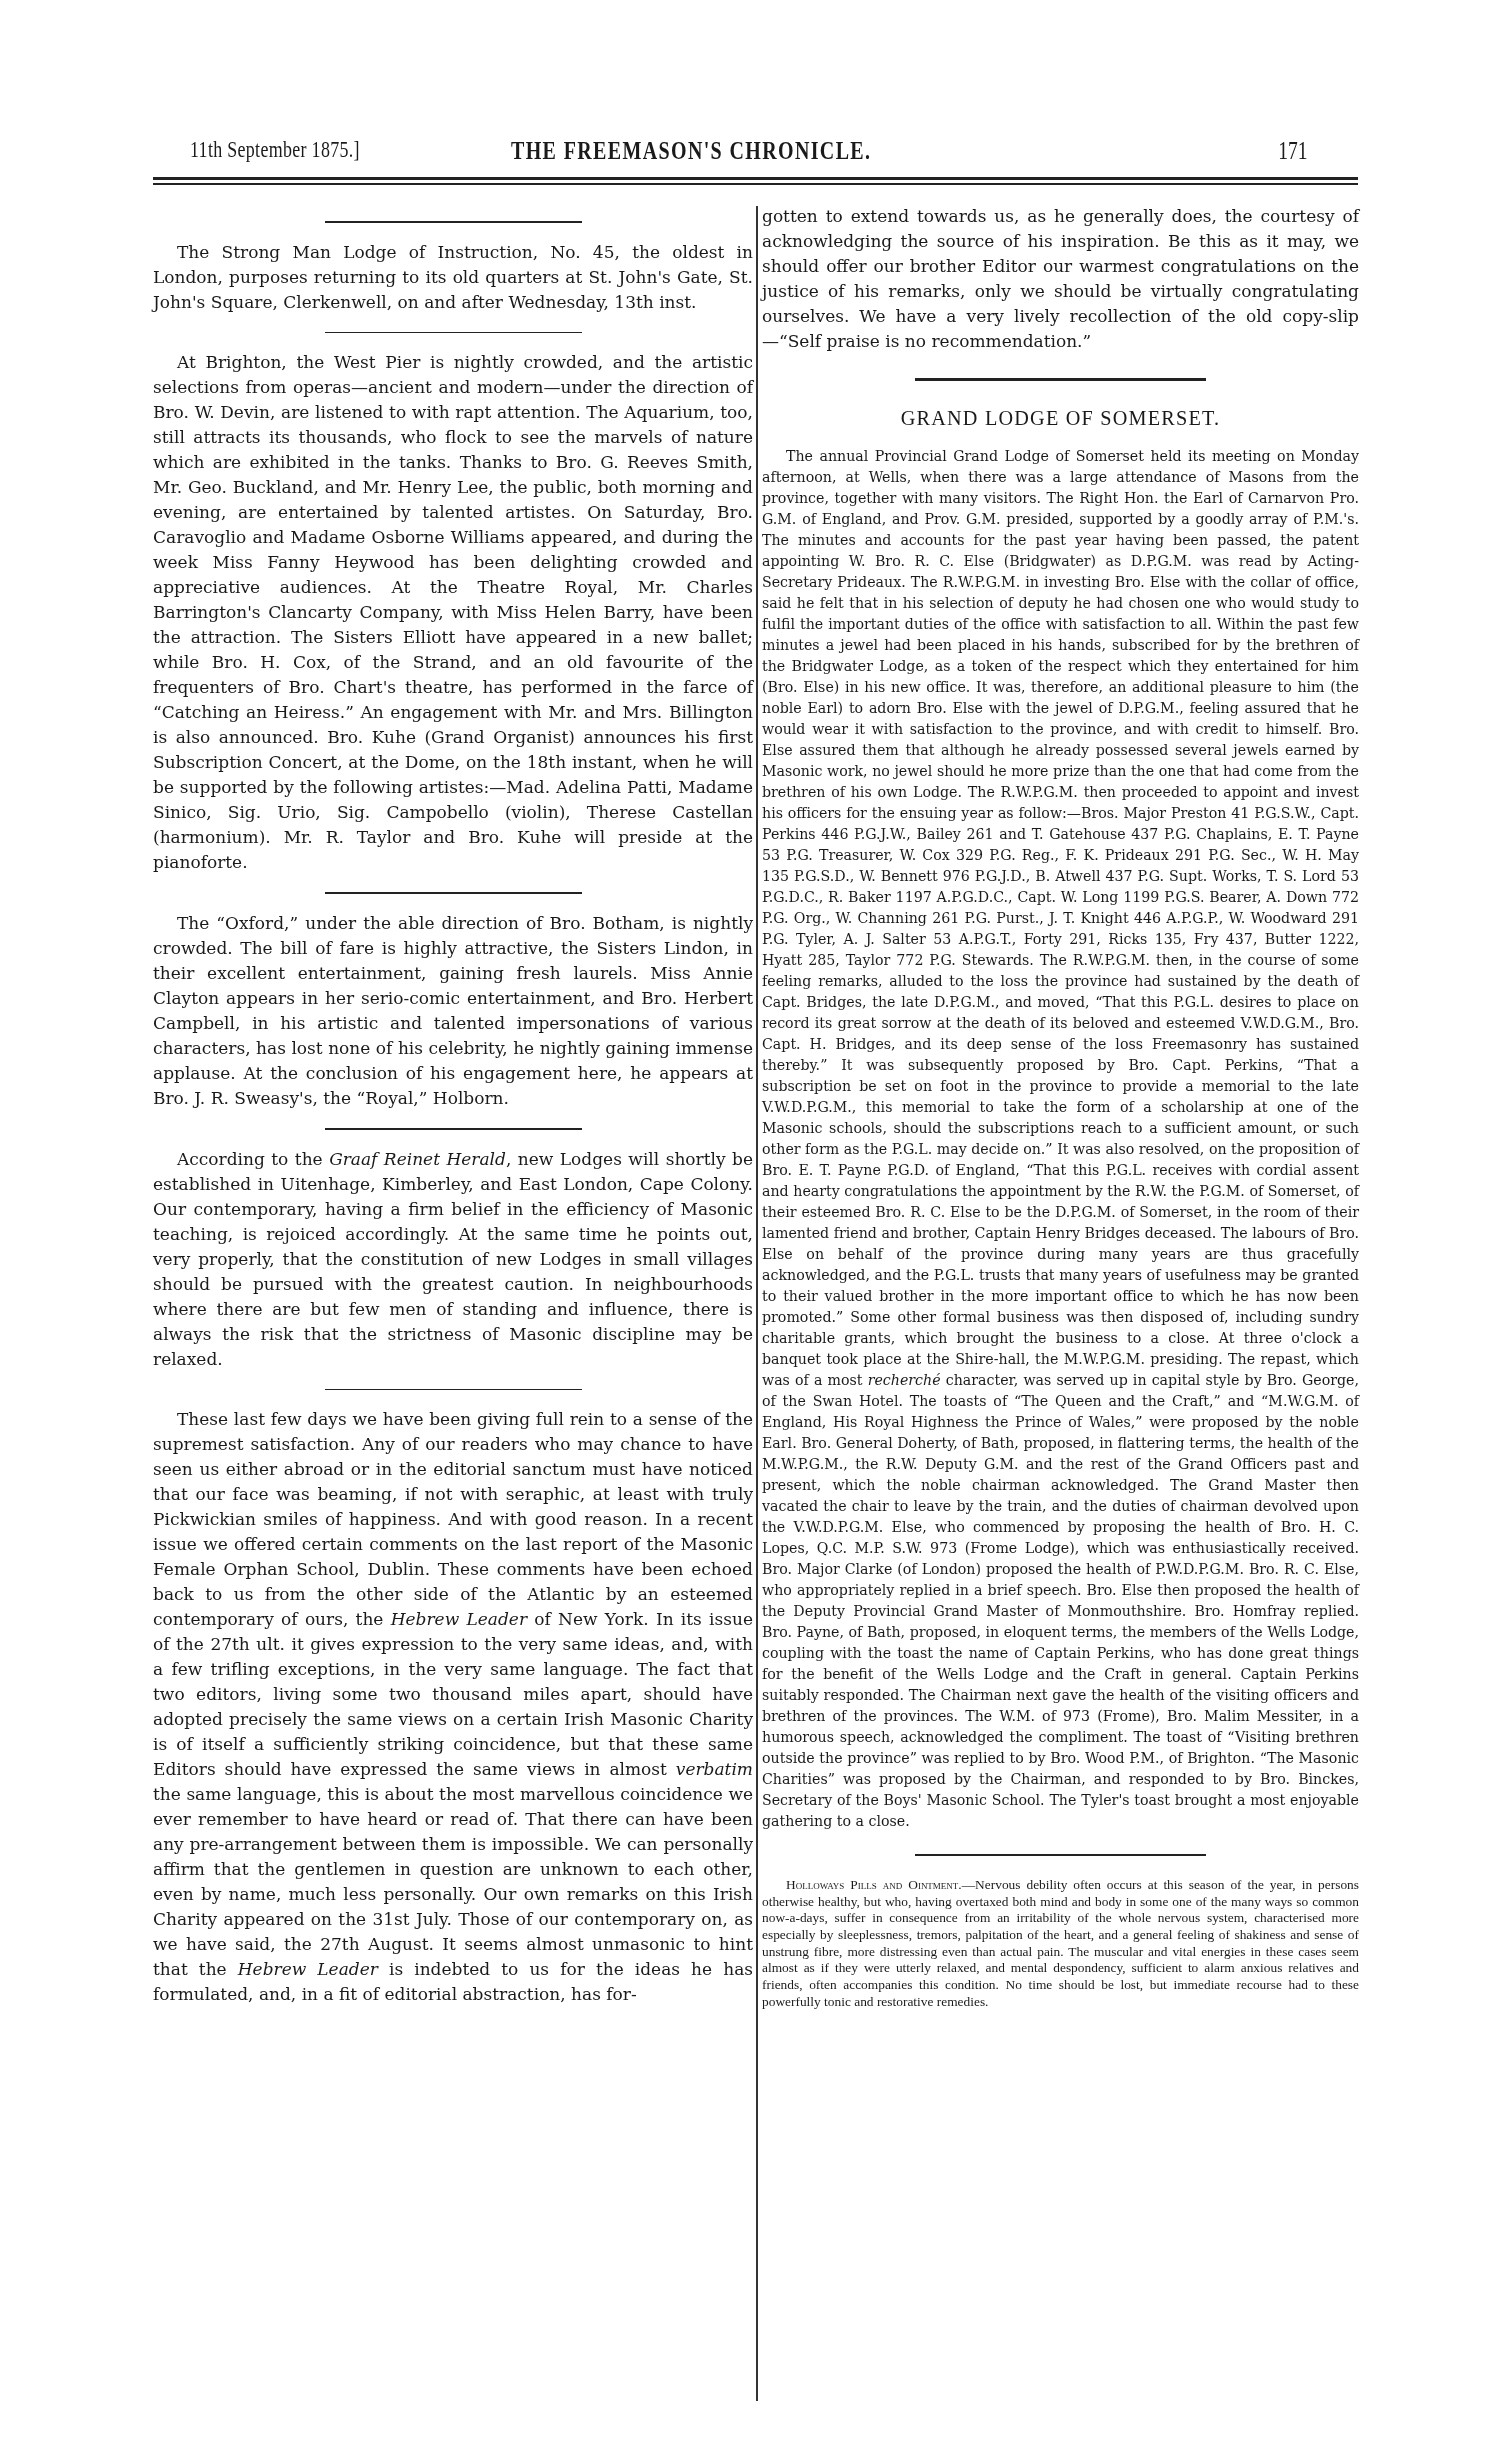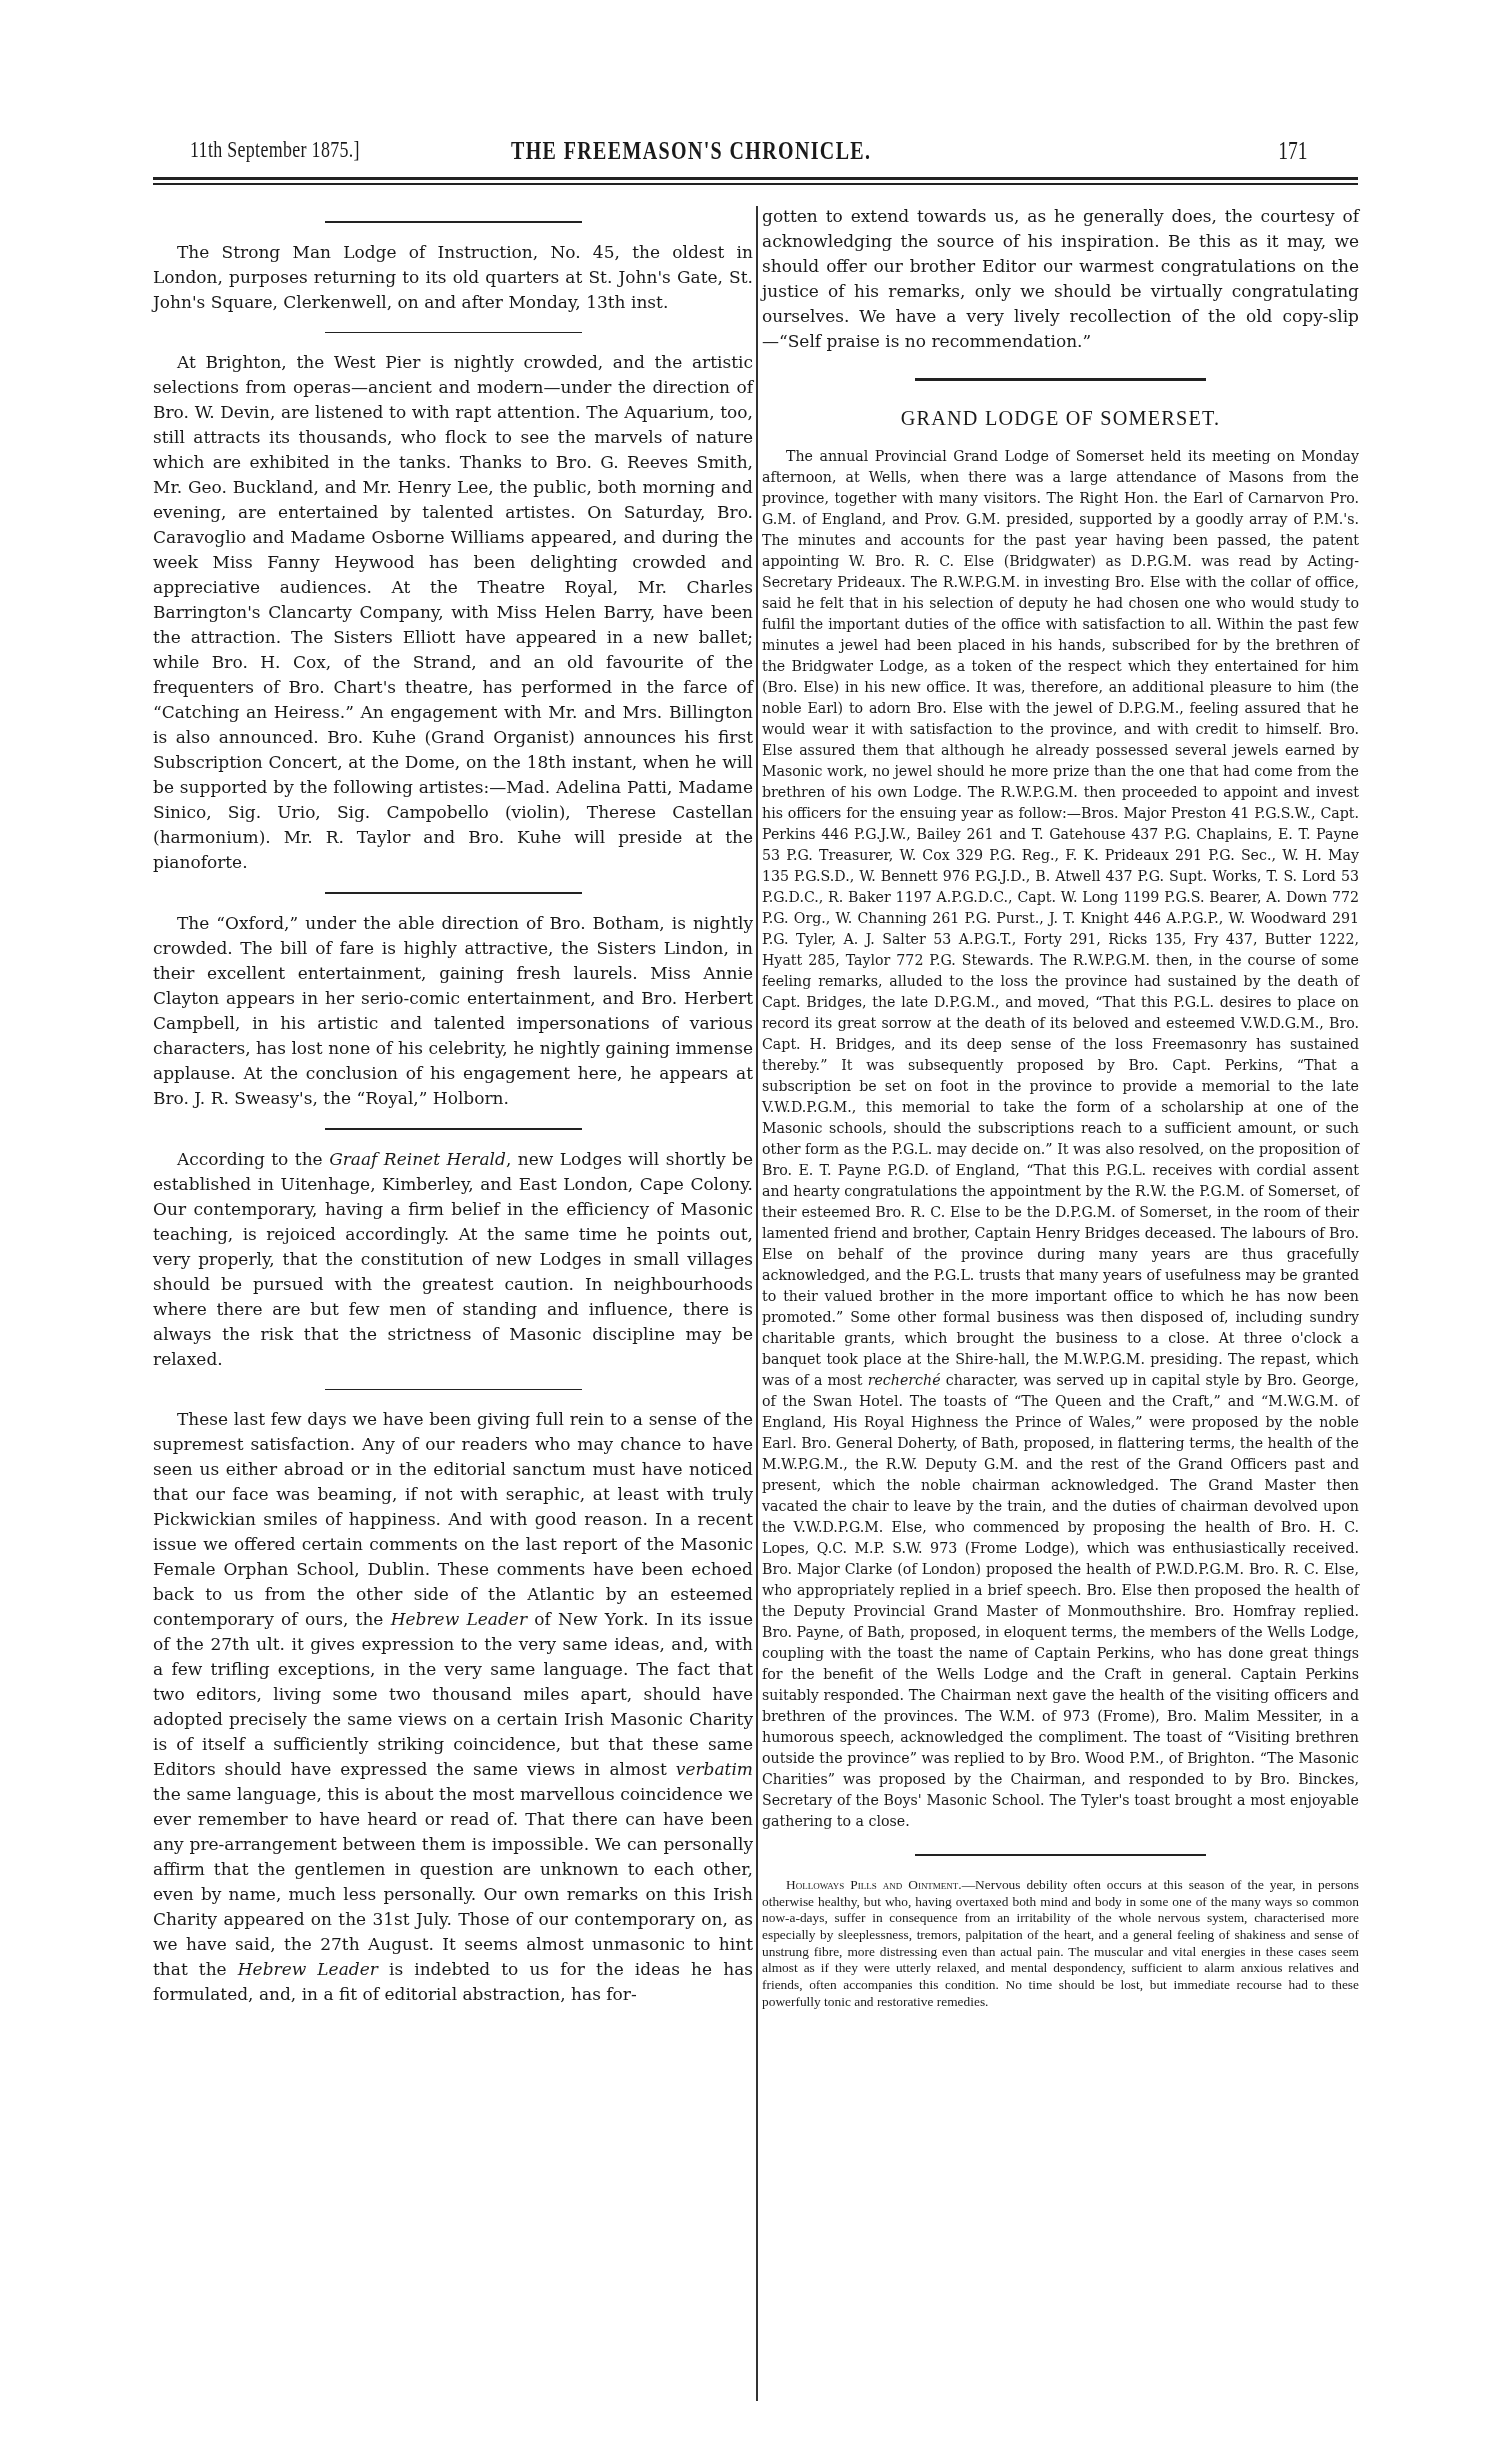--- a/index.html
+++ b/index.html
@@ -36,21 +36,21 @@
   <span class="title">THE FREEMASON'S CHRONICLE.</span>
   <span class="pageno">171</span>
 </div>
 <div class="rule-top" style="top:177px;"></div>
 <div class="rule-top" style="top:183px; height:1.7px;"></div>
 
 <div class="col-divider"></div>
 
 <div class="col left">
   <div class="sep"></div>
-  <p class="para indent">The Strong Man Lodge of Instruction, No. 45, the oldest in London, purposes returning to its old quarters at St. John's Gate, St. John's Square, Clerkenwell, on and after Monday, 13th inst.</p>
+  <p class="para indent">The Strong Man Lodge of Instruction, No. 45, the oldest in London, purposes returning to its old quarters at St. John's Gate, St. John's Square, Clerkenwell, on and after Wednesday, 13th inst.</p>
   <div class="sep"></div>
   <p class="para indent">At Brighton, the West Pier is nightly crowded, and the artistic selections from operas—ancient and modern—under the direction of Bro. W. Devin, are listened to with rapt attention. The Aquarium, too, still attracts its thousands, who flock to see the marvels of nature which are exhibited in the tanks. Thanks to Bro. G. Reeves Smith, Mr. Geo. Buckland, and Mr. Henry Lee, the public, both morning and evening, are entertained by talented artistes. On Saturday, Bro. Caravoglio and Madame Osborne Williams appeared, and during the week Miss Fanny Heywood has been delighting crowded and appreciative audiences. At the Theatre Royal, Mr. Charles Barrington's Clancarty Company, with Miss Helen Barry, have been the attraction. The Sisters Elliott have appeared in a new ballet; while Bro. H. Cox, of the Strand, and an old favourite of the frequenters of Bro. Chart's theatre, has performed in the farce of “Catching an Heiress.” An engagement with Mr. and Mrs. Billington is also announced. Bro. Kuhe (Grand Organist) announces his first Subscription Concert, at the Dome, on the 18th instant, when he will be supported by the following artistes:—Mad. Adelina Patti, Madame Sinico, Sig. Urio, Sig. Campobello (violin), Therese Castellan (harmonium). Mr. R. Taylor and Bro. Kuhe will preside at the pianoforte.</p>
   <div class="sep"></div>
   <p class="para indent">The “Oxford,” under the able direction of Bro. Botham, is nightly crowded. The bill of fare is highly attractive, the Sisters Lindon, in their excellent entertainment, gaining fresh laurels. Miss Annie Clayton appears in her serio-comic entertainment, and Bro. Herbert Campbell, in his artistic and talented impersonations of various characters, has lost none of his celebrity, he nightly gaining immense applause. At the conclusion of his engagement here, he appears at Bro. J. R. Sweasy's, the “Royal,” Holborn.</p>
   <div class="sep"></div>
   <p class="para indent"><span>According to the </span><em>Graaf Reinet Herald</em><span>, new Lodges will shortly be established in Uitenhage, Kimberley, and East London, Cape Colony. Our contemporary, having a firm belief in the efficiency of Masonic teaching, is rejoiced accordingly. At the same time he points out, very properly, that the constitution of new Lodges in small villages should be pursued with the greatest caution. In neighbourhoods where there are but few men of standing and influence, there is always the risk that the strictness of Masonic discipline may be relaxed.</span></p>
   <div class="sep"></div>
   <p class="para indent"><span>These last few days we have been giving full rein to a sense of the supremest satisfaction. Any of our readers who may chance to have seen us either abroad or in the editorial sanctum must have noticed that our face was beaming, if not with seraphic, at least with truly Pickwickian smiles of happiness. And with good reason. In a recent issue we offered certain comments on the last report of the Masonic Female Orphan School, Dublin. These comments have been echoed back to us from the other side of the Atlantic by an esteemed contemporary of ours, the </span><em>Hebrew Leader</em><span> of New York. In its issue of the 27th ult. it gives expression to the very same ideas, and, with a few trifling exceptions, in the very same language. The fact that two editors, living some two thousand miles apart, should have adopted precisely the same views on a certain Irish Masonic Charity is of itself a sufficiently striking coincidence, but that these same Editors should have expressed the same views in almost </span><em>verbatim</em><span> the same language, this is about the most marvellous coincidence we ever remember to have heard or read of. That there can have been any pre-arrangement between them is impossible. We can personally affirm that the gentlemen in question are unknown to each other, even by name, much less personally. Our own remarks on this Irish Charity appeared on the 31st July. Those of our contemporary on, as we have said, the 27th August. It seems almost unmasonic to hint that the </span><em>Hebrew Leader</em><span> is indebted to us for the ideas he has formulated, and, in a fit of editorial abstraction, has for-</span></p>
 </div>
 

